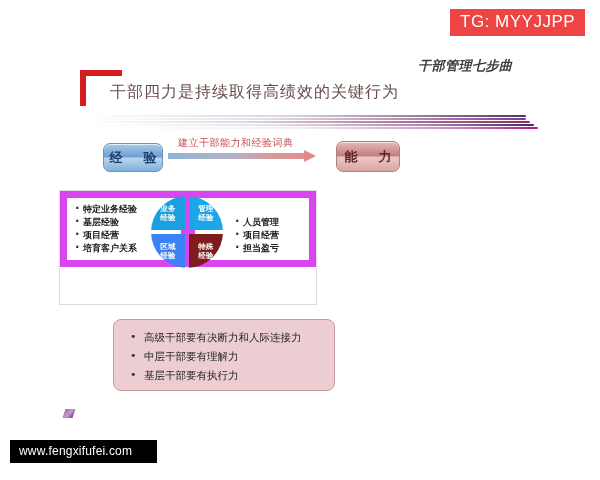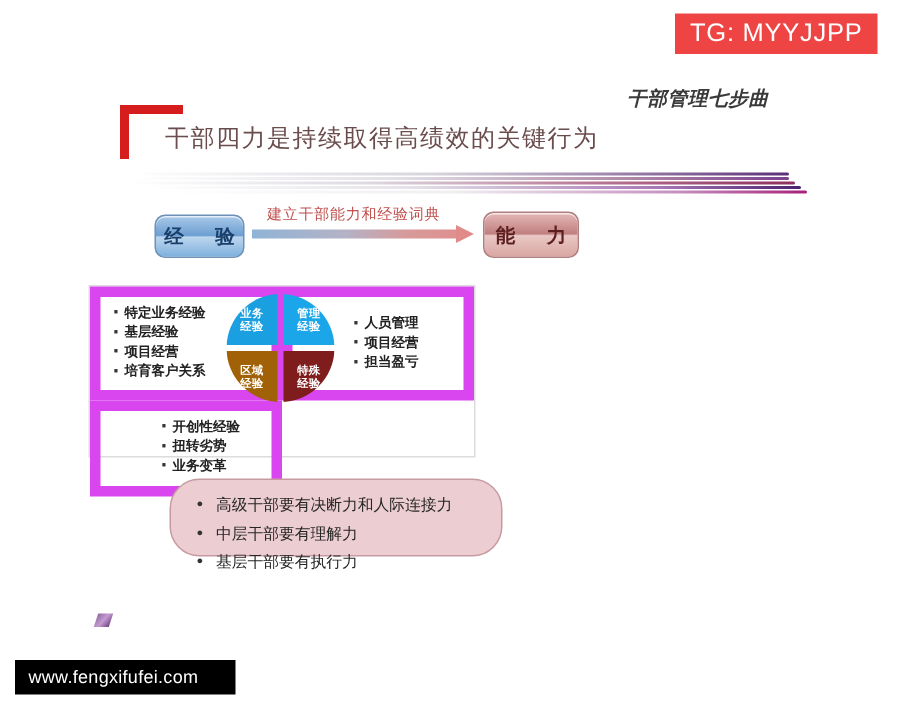--- a/index.html
+++ b/index.html
@@ -95,21 +95,21 @@
     text-indent: 4px;
   }
   .pill-left {
     left: 103px; top: 143px; width: 58px; height: 27px;
     background: linear-gradient(180deg,#a9c9e8 0%,#6d9fd2 48%,#bcd6ee 52%,#7fb0dd 100%);
     border: 1px solid #6d92b8;
     color: #1a3f6b;
     box-shadow: inset 0 1px 0 rgba(255,255,255,.7);
   }
   .pill-right {
-    left: 322px; top: 141px; width: 62px; height: 29px;
+    left: 336px; top: 141px; width: 62px; height: 29px;
     background: linear-gradient(180deg,#e5b8b8 0%,#c07f7f 48%,#e9c8c6 52%,#d9a6a2 100%);
     border: 1px solid #b07e7e;
     color: #5d1f1f;
     box-shadow: inset 0 1px 0 rgba(255,255,255,.7);
     font-family: Liberation Mono, monospace;
   }
 
   .flow-arrow {
     position: absolute;
     left: 168px;
@@ -157,21 +157,21 @@
   }
   .mcell {
     border: 7px solid #d946ef;
     box-sizing: border-box;
     padding: 5px 6px;
     display: flex;
     flex-direction: column;
     justify-content: center;
   }
   .mcell.tl { justify-content: flex-start; padding-top: 5px; }
-  .mcell.tr { justify-content: center; padding-top: 5px; padding-left: 38px; }
+  .mcell.tr { justify-content: flex-end; padding-top: 5px; padding-left: 38px; }
   .mcell.bl { justify-content: flex-end; padding-bottom: 6px; }
   .mcell.br { justify-content: flex-end; padding-bottom: 6px; padding-left: 38px; }
 
   .mcell ul {
     margin: 0;
     padding: 0;
     list-style: none;
   }
   .mcell li {
     font-size: 9px;
@@ -211,33 +211,33 @@
     justify-content: center;
     text-align: center;
     font-size: 7.5px;
     font-weight: bold;
     color: #ffffff;
     line-height: 9.5px;
     letter-spacing: 0.3px;
   }
   .q-tl { left: 0;    top: 0;    background: #1a9fe0; }
   .q-tr { left: 38px; top: 0;    background: #1aa6e8; }
-  .q-bl { left: 0;    top: 38px; background: #a16207; }
+  .q-bl { left: 0;    top: 38px; background: #3b82f6; }
   .q-br { left: 38px; top: 38px; background: #7f1d1d; }
 
   
   .pink-box {
     position: absolute;
     left: 113px;
     top: 319px;
     width: 222px;
-    height: 52px;
+    height: 72px;
     background: #eccdd2;
     border: 1px solid #c79aa2;
-    border-radius: 20px;
+    border-radius: 8px;
     padding: 8px 10px 0 14px;
     box-sizing: border-box;
   }
   .pink-box ul {
     margin: 0;
     padding: 0;
     list-style: none;
   }
   .pink-box li {
     font-size: 10.5px;
@@ -320,27 +320,20 @@
 
   <div class="mcell tr">
     <ul>
       <li>人员管理</li>
       <li>项目经营</li>
       <li>担当盈亏</li>
     </ul>
   </div>
 
 
-  <div class="mcell br">
-    <ul>
-      <li>开创性经验</li>
-      <li>扭转劣势</li>
-      <li>业务变革</li>
-    </ul>
-  </div>
 </div>
 
 <div class="wheel">
   <div class="quad q-tl">
     <span>
       <span>业务</span><br>
       <span>经验</span>
     </span>
   </div>
   <div class="quad q-tr">

